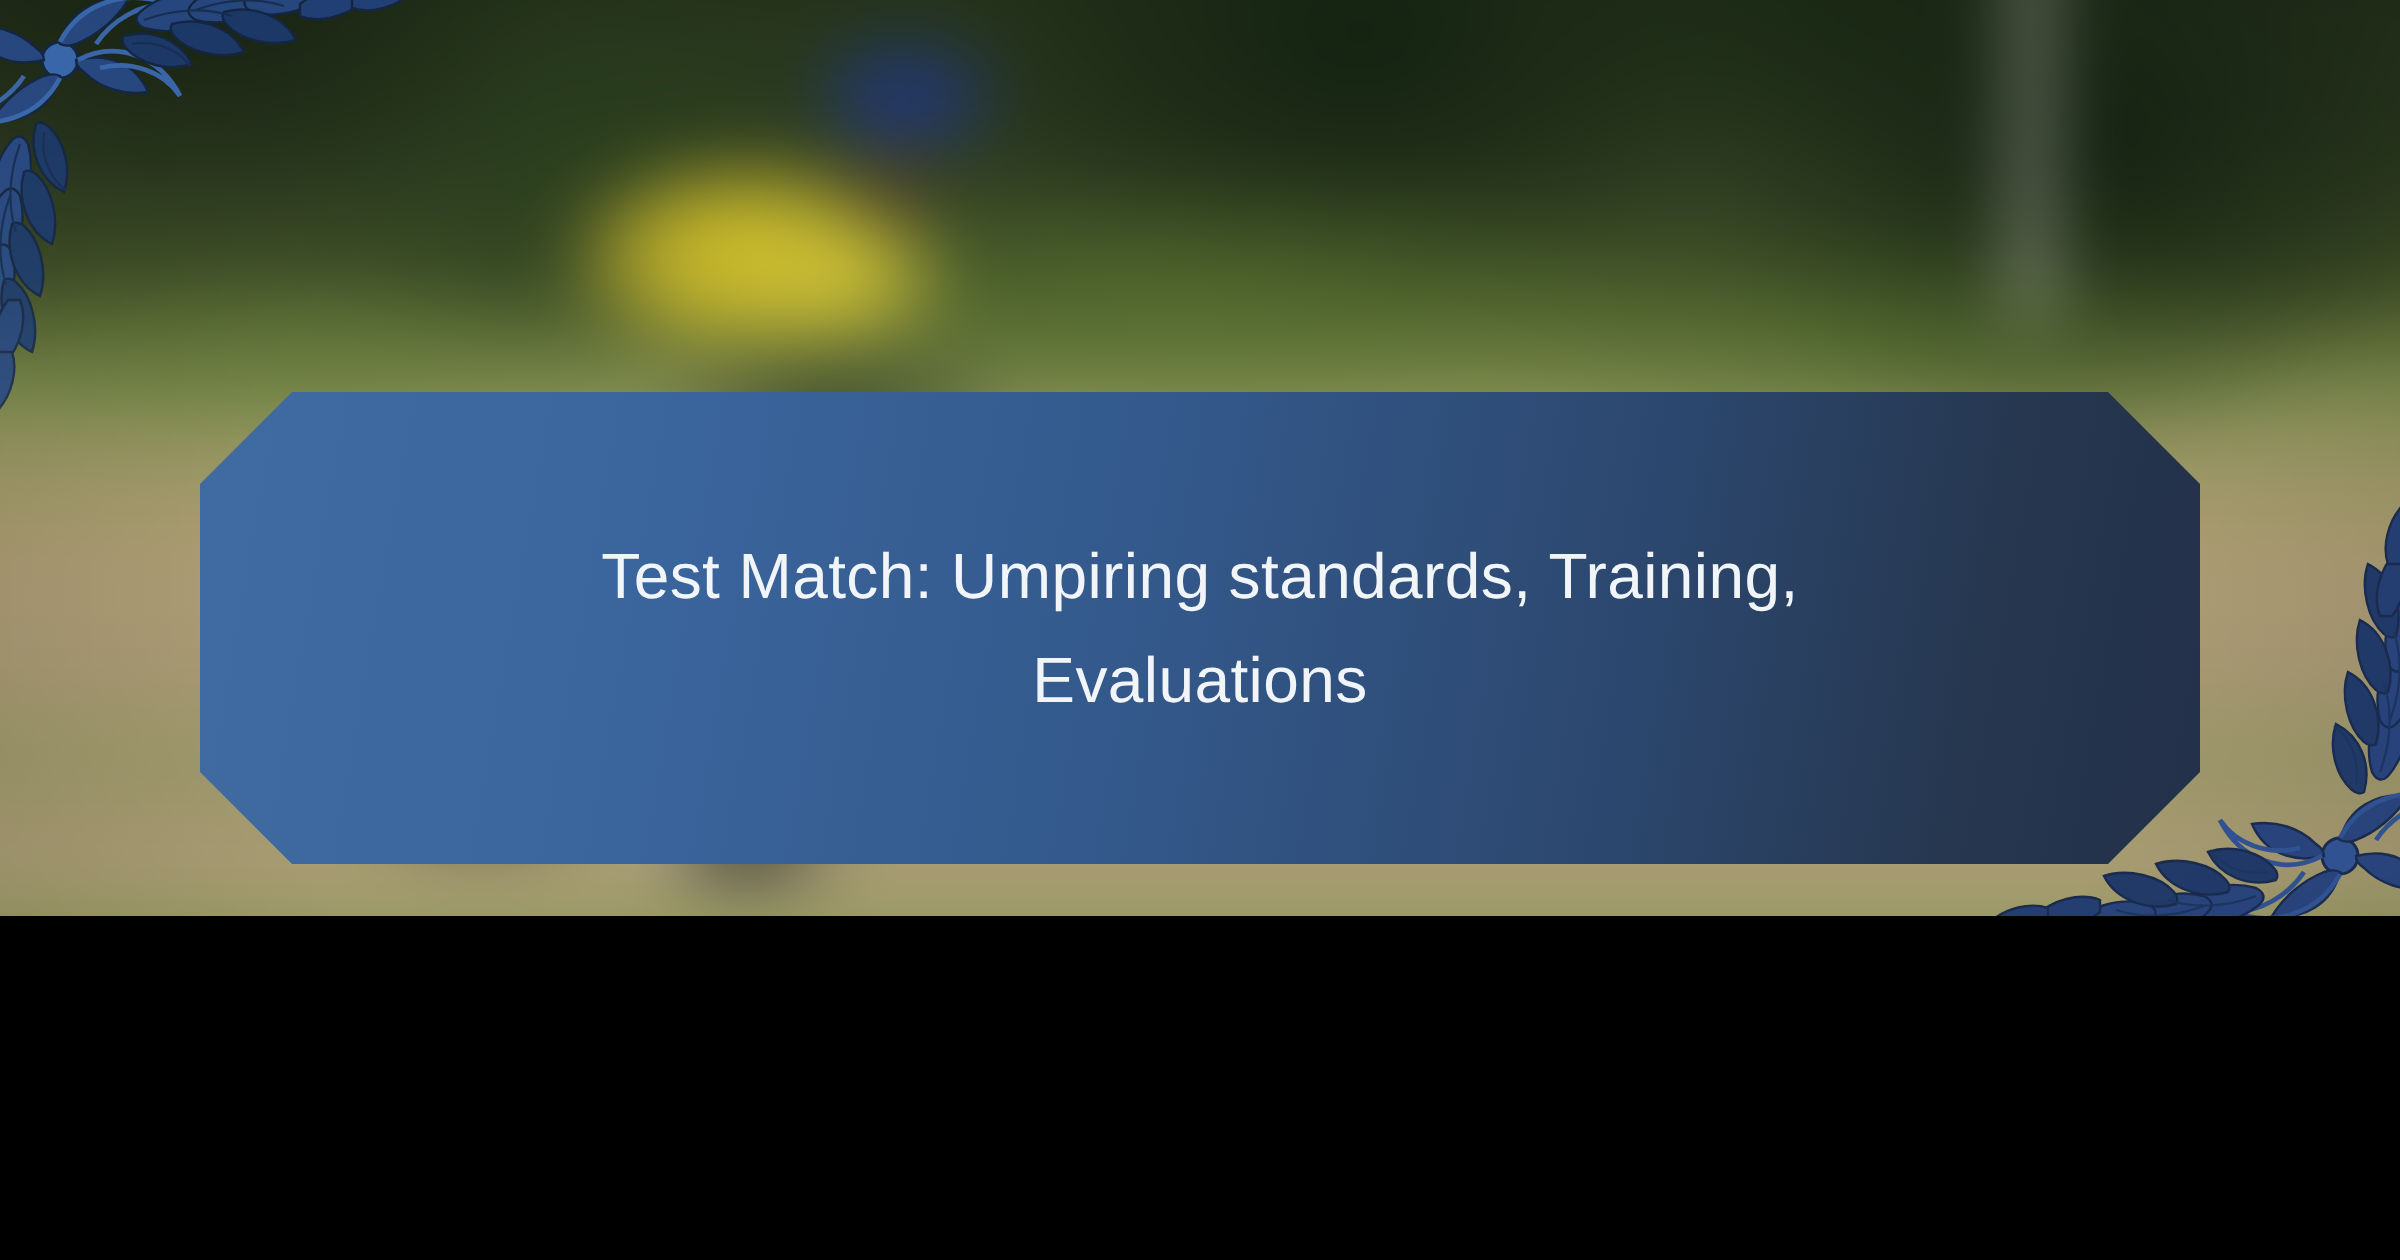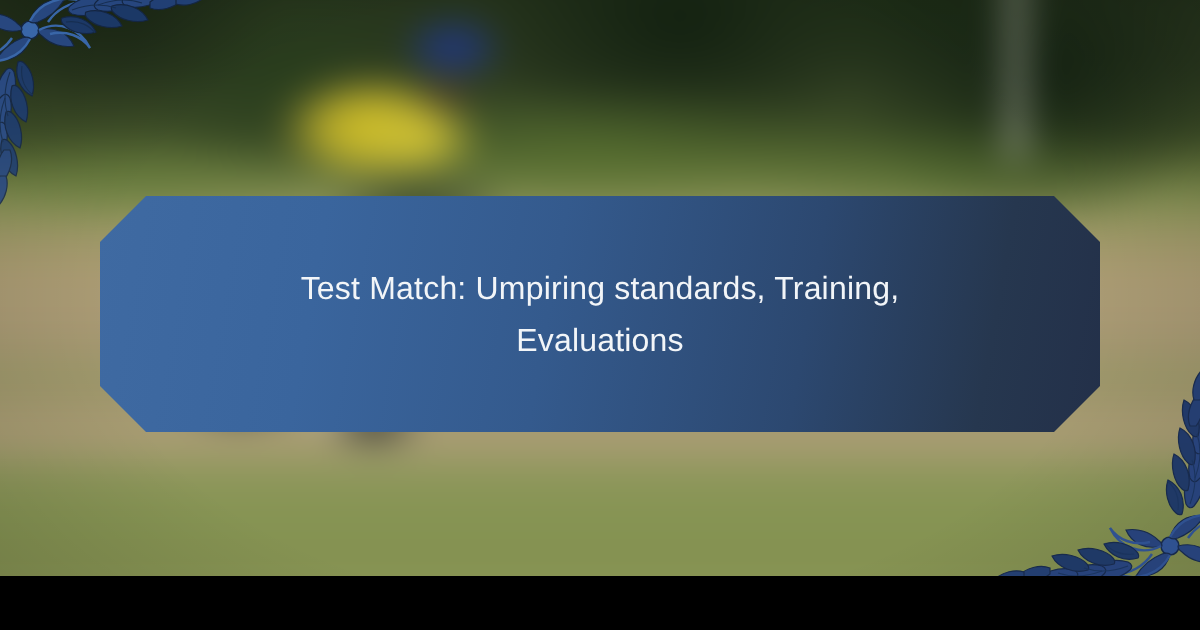--- a/index.html
+++ b/index.html
@@ -3,21 +3,21 @@
 <meta charset="utf-8">
 <style>
   html, body {
     margin: 0;
     padding: 0;
     background: #000;
   }
   #stage {
     position: relative;
     width: 1200px;
-    height: 576px;
+    height: 458px;
     overflow: hidden;
     font-family: "Liberation Sans", sans-serif;
   }
 
   
   .bg-base {
     position: absolute;
     inset: 0;
     background: #6d8a4e;
   }

